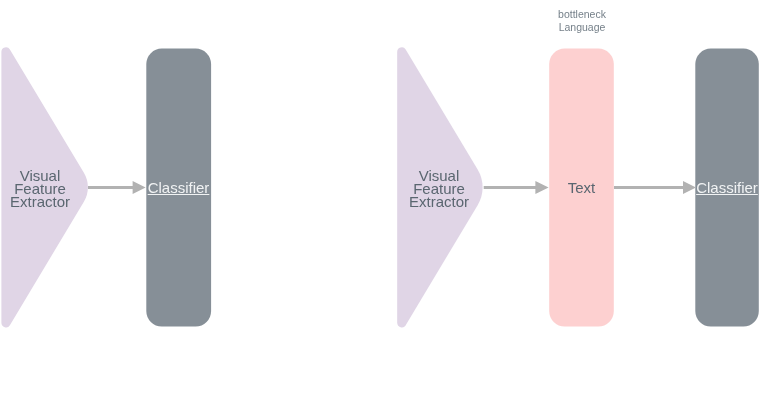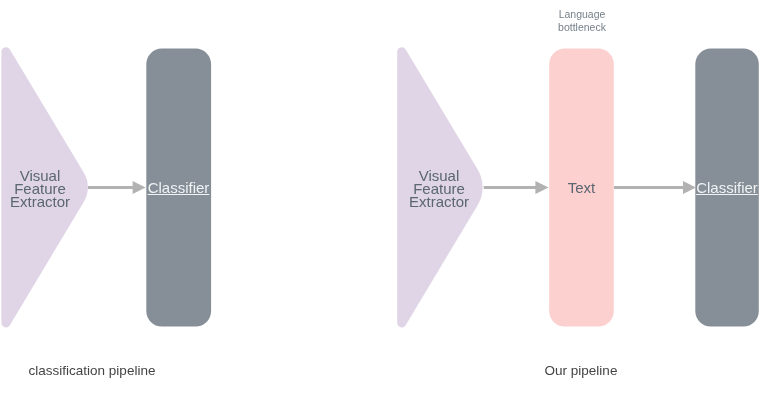--- a/index.html
+++ b/index.html
@@ -44,38 +44,34 @@
     <div>Visual</div>
     <div>Feature</div>
     <div>Extractor</div>
   </div>
 
   <div class="lbl node-label on-dark" style="left:146px;top:181px;width:65px;">
     <div>Classifier</div>
   </div>
 
   <div class="lbl caption" style="left:11.9px;top:363.3px;width:160px;">
-    <div>classification pipeline</div>
   </div>
 
   <div class="lbl node-label" style="left:399.4px;top:168.5px;width:80px;">
     <div>Visual</div>
     <div>Feature</div>
     <div>Extractor</div>
   </div>
 
   <div class="lbl node-label" style="left:549px;top:181px;width:65px;">
     <div>Text</div>
   </div>
 
   <div class="lbl node-label on-dark" style="left:695px;top:181px;width:64px;">
     <div>Classifier</div>
   </div>
 
   <div class="lbl annotation" style="left:531.6px;top:7.5px;width:100px;">
+    <div>bottleneck</div>
     <div>Language</div>
-    <div>bottleneck</div>
   </div>
 
-  <div class="lbl caption" style="left:500.6px;top:363.3px;width:160px;">
-    <div>Our pipeline</div>
-  </div>
 </div>
 
 </body></html>

